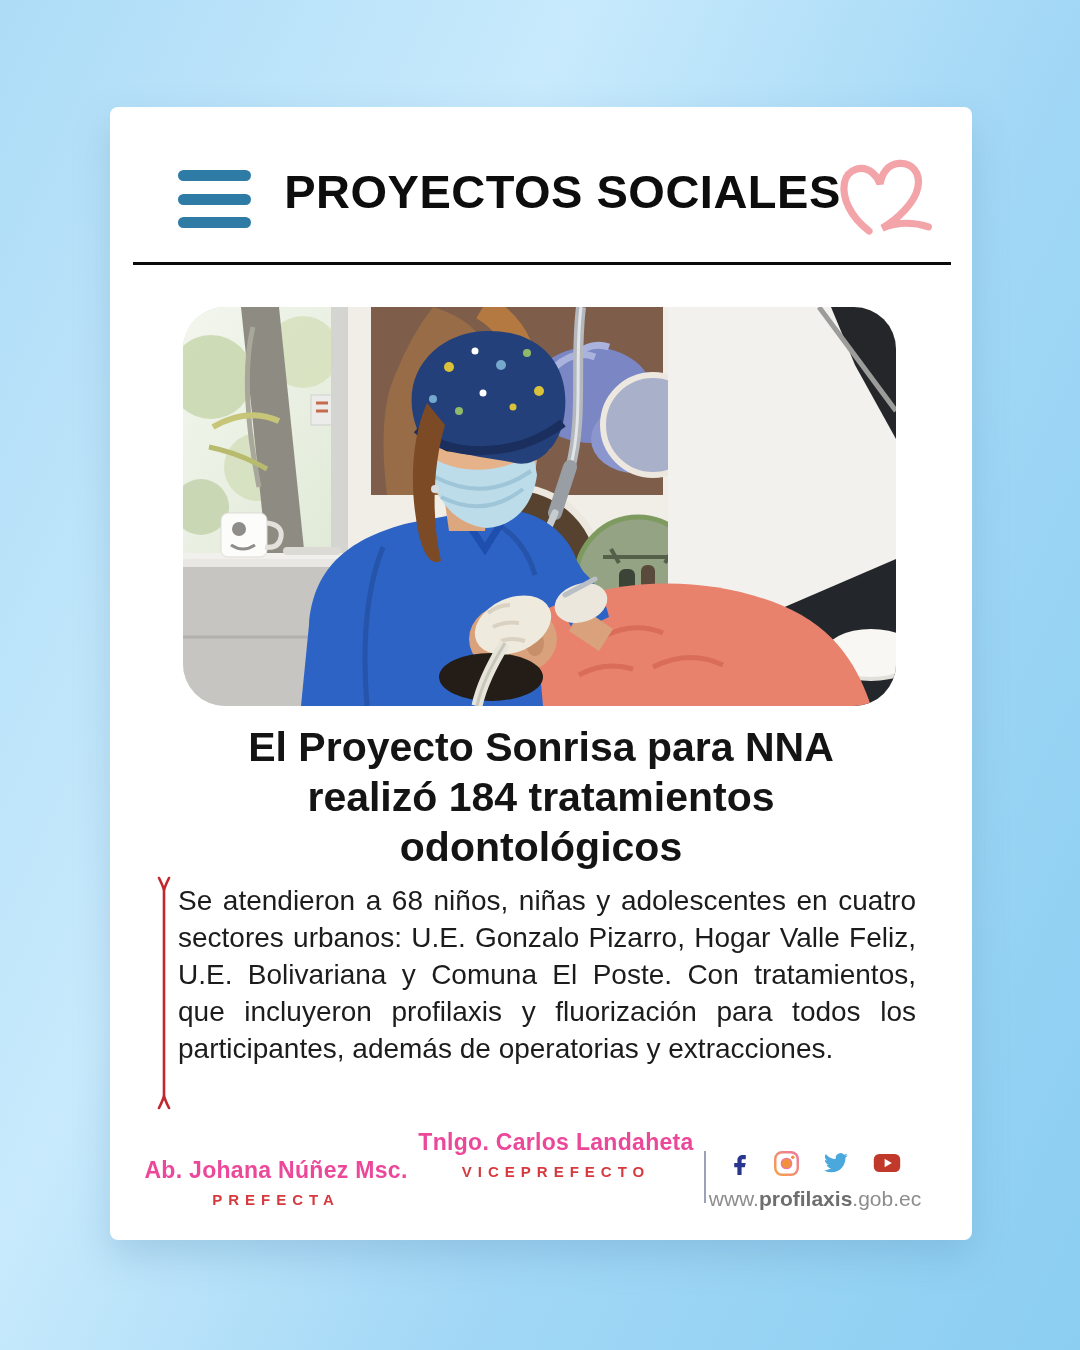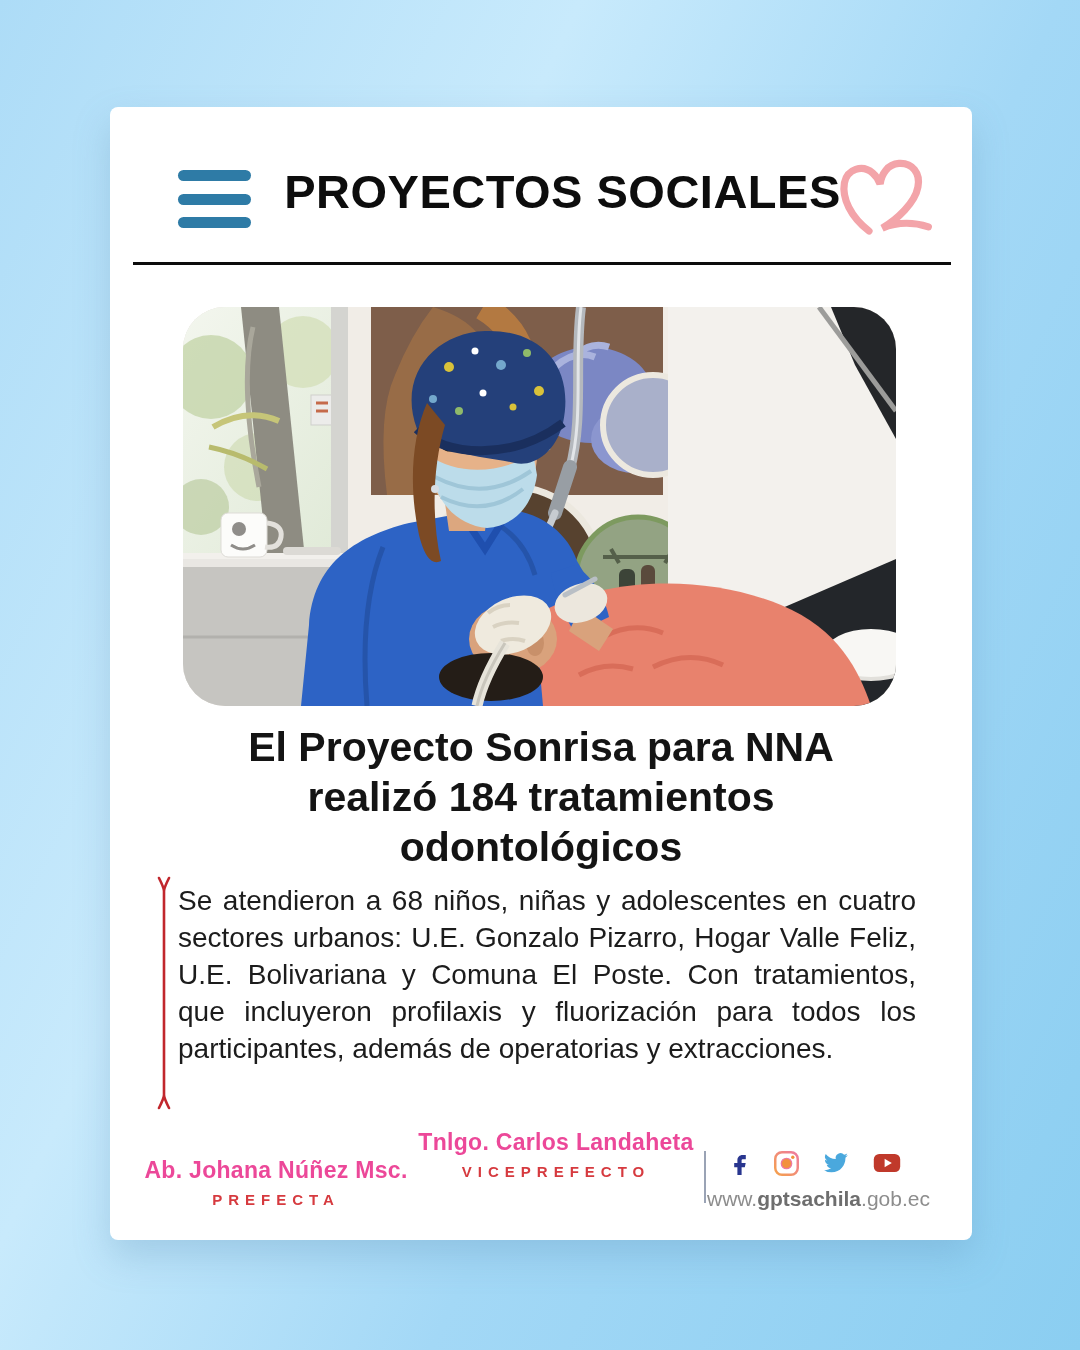--- a/index.html
+++ b/index.html
@@ -222,18 +222,18 @@
         </svg>
         <svg width="30" height="26" viewBox="0 0 24 24">
           <path d="M23 4.9c-.8.4-1.7.6-2.6.8a4.5 4.5 0 0 0 2-2.5c-.9.5-1.9.9-2.9 1.1a4.5 4.5 0 0 0-7.7 4.1A12.8 12.8 0 0 1 2.5 3.7a4.5 4.5 0 0 0 1.4 6A4.4 4.4 0 0 1 1.8 9v.1a4.5 4.5 0 0 0 3.6 4.4 4.5 4.5 0 0 1-2 .1 4.5 4.5 0 0 0 4.2 3.1A9 9 0 0 1 1 18.6a12.7 12.7 0 0 0 6.9 2c8.3 0 12.8-6.9 12.8-12.8v-.6c.9-.6 1.6-1.4 2.3-2.3z" fill="#4aa8dd"></path>
         </svg>
         <svg width="30" height="24" viewBox="0 0 24 20">
           <rect x="1" y="2.5" width="22" height="15" rx="4.5" fill="#c0392b"></rect>
           <polygon points="10,6.5 16,10 10,13.5" fill="#ffffff"></polygon>
         </svg>
       </div>
       <div class="site-url">
-        <span>www.</span><span class="bold">gptsachila</span><span>.gob.ec</span>
+        <span>www.</span><span class="bold">profilaxis</span><span>.gob.ec</span>
       </div>
     </div>
 
   </div>
 </div>
 
 </body></html>

